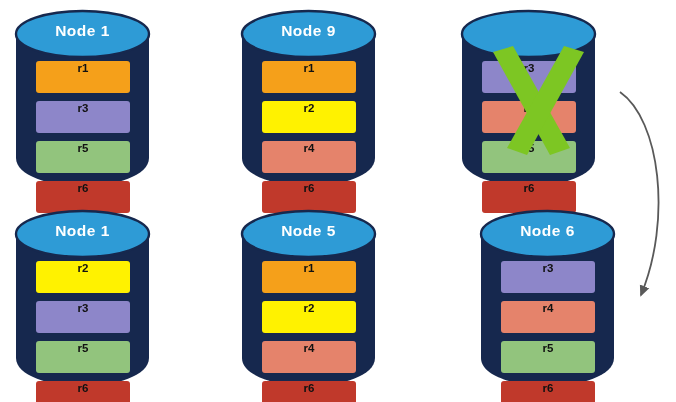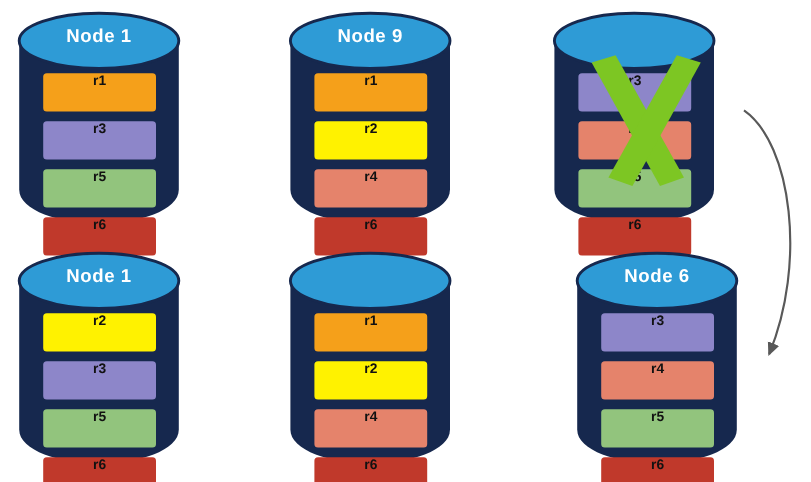--- a/index.html
+++ b/index.html
@@ -155,20 +155,21 @@
           <div class="record-bar" style="background: rgb(141, 134, 201);">r3</div>
           <div class="record-bar" style="background: rgb(146, 196, 125);">r5</div>
           <div class="record-bar" style="background: rgb(192, 57, 43);">r6</div>
         </div>
       </div>
       <div class="node-cylinder" style="left: 240px; top: 208px;">
         <svg class="cyl-svg" viewBox="0 0 137 180">
           <path d="M 2 26 L 2 150 C 2 168, 36 178, 68.5 178 C 101 178, 135 168, 135 150 L 135 26 Z" fill="#16284E"></path>
           <ellipse cx="68.5" cy="26" rx="66.5" ry="23" fill="#2E9BD6" stroke="#16284E" stroke-width="2.4"></ellipse>
         </svg>
+        <div class="node-title">Node  5</div>
         <div class="records">
           <div class="record-bar" style="background: rgb(245, 160, 26);">r1</div>
           <div class="record-bar" style="background: rgb(255, 242, 0);">r2</div>
           <div class="record-bar" style="background: rgb(229, 131, 107);">r4</div>
           <div class="record-bar" style="background: rgb(192, 57, 43);">r6</div>
         </div>
       </div>
       <div class="node-cylinder" style="left: 479px; top: 208px;">
         <svg class="cyl-svg" viewBox="0 0 137 180">
           <path d="M 2 26 L 2 150 C 2 168, 36 178, 68.5 178 C 101 178, 135 168, 135 150 L 135 26 Z" fill="#16284E"></path>

